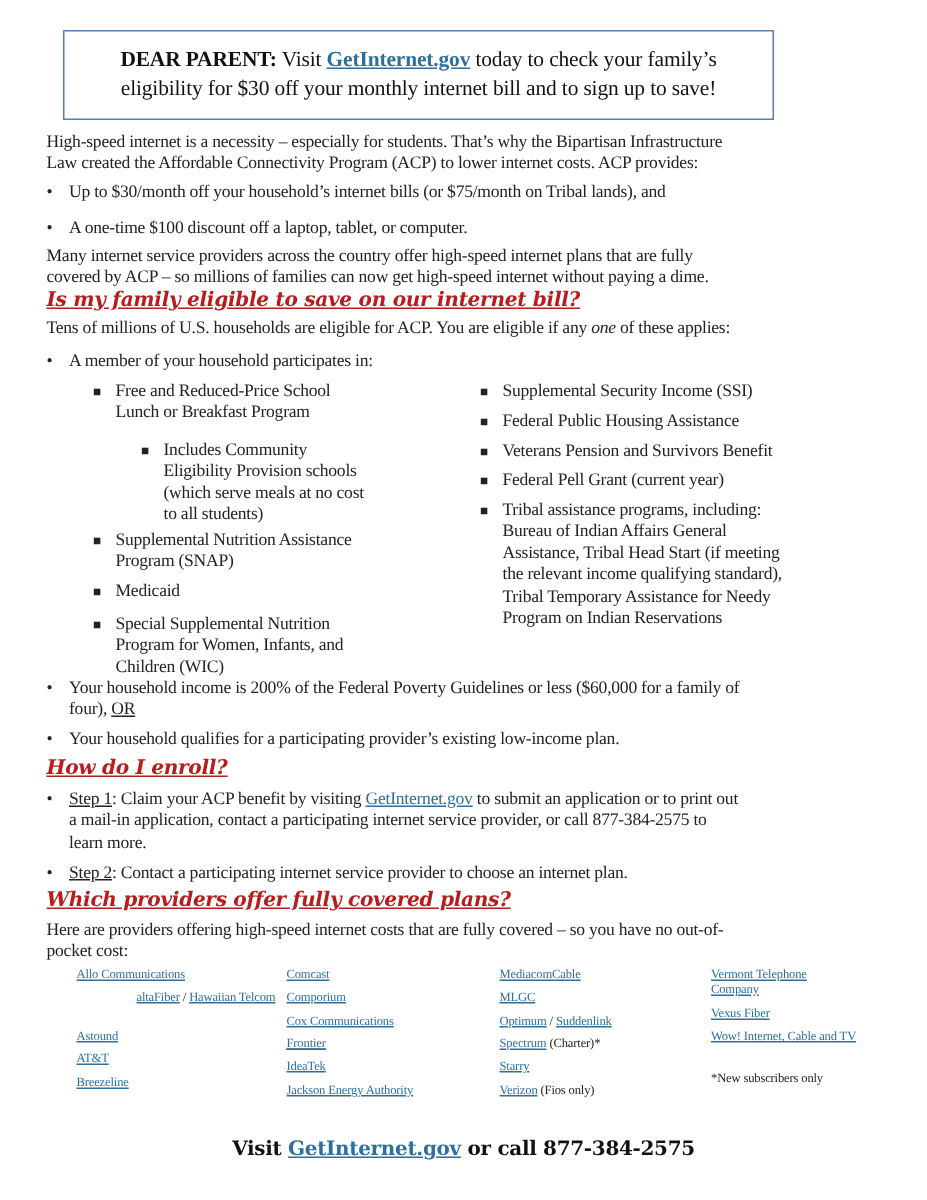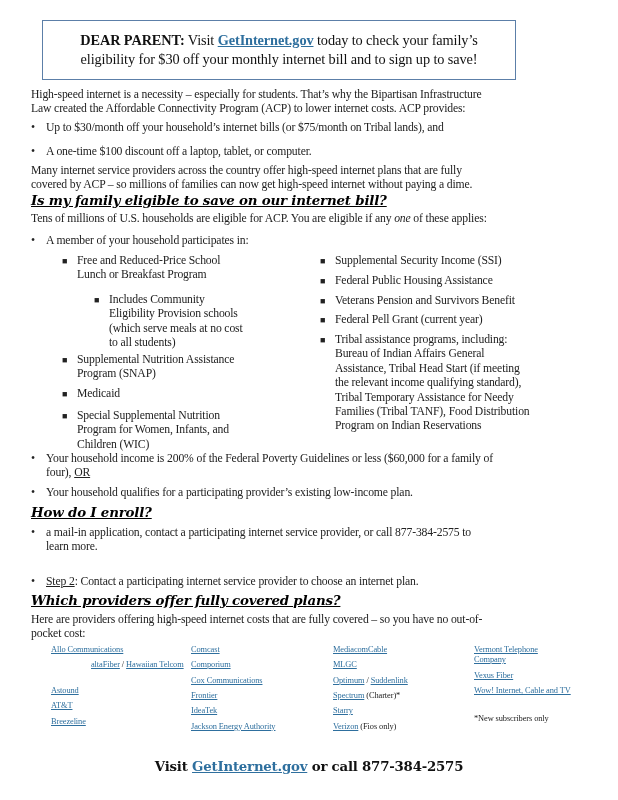--- a/index.html
+++ b/index.html
@@ -27,21 +27,21 @@
     letter-spacing: -0.15px;
   }
   .bullet-row { position: absolute; left: 31px; font-family: "Liberation Serif", serif;
     font-size: 11.7px; line-height: 14.4px; color: #222; width: 560px; letter-spacing: -0.15px; }
   .bullet-row .dot { position: absolute; left: 0; top: 0; }
   .bullet-row .txt { position: absolute; left: 15px; top: 0; width: 540px; }
 
   .heading {
     position: absolute; left: 31px; font-family: "DejaVu Serif", serif;
     font-weight: bold; font-style: italic; text-decoration: underline;
-    font-size: 13.4px; color: #000000; letter-spacing: -0.2px;
+    font-size: 13.4px; color: #b91c1c; letter-spacing: -0.2px;
   }
 
   .sub { position: absolute; font-family: "Liberation Serif", serif;
     font-size: 11.7px; line-height: 14.4px; color: #222; letter-spacing: -0.15px; }
   .sub .sq { position: absolute; left: 0; top: 0; font-size: 9px; }
   .sub .txt { position: absolute; left: 15px; top: 0; }
 
   .prov { position: absolute; font-family: "Liberation Serif", serif;
     font-size: 8.4px; line-height: 10px; color: #222; letter-spacing: -0.1px; }
   .prov a { color: #2e6f9e; }
@@ -139,41 +139,41 @@
     <span class="txt">Federal Pell Grant (current year)</span>
   </div>
   <div class="sub" style="left:320px; top:333px; width:270px;">
     <span class="sq">■</span>
     <span class="txt">
       <div>Tribal assistance programs, including:</div>
       <div>Bureau of Indian Affairs General</div>
       <div>Assistance, Tribal Head Start (if meeting</div>
       <div>the relevant income qualifying standard),</div>
       <div>Tribal Temporary Assistance for Needy</div>
-      <div>Families (Tribal TANF), Food Distribution</div>
       <div>Program on Indian Reservations</div>
     </span>
   </div>
 
   <div class="bullet-row" style="top:452px;">
     <span class="dot">•</span>
     <span class="txt">
       <div>Your household income is 200% of the Federal Poverty Guidelines or less ($60,000 for a family of</div>
       <div><span>four), </span><u>OR</u></div>
     </span>
   </div>
   <div class="bullet-row" style="top:486px;">
     <span class="dot">•</span>
     <span class="txt">Your household qualifies for a participating provider’s existing low-income plan.</span>
   </div>
 
   <div class="heading" style="top:504px;">How do I enroll?</div>
   <div class="bullet-row" style="top:526px;">
     <span class="dot">•</span>
     <span class="txt">
+      <div><u>Step 1</u><span>: Claim your ACP benefit by visiting </span><a>GetInternet.gov</a><span> to submit an application or to print out</span></div>
       <div>a mail-in application, contact a participating internet service provider, or call 877-384-2575 to</div>
       <div>learn more.</div>
     </span>
   </div>
   <div class="bullet-row" style="top:575px;">
     <span class="dot">•</span>
     <span class="txt"><u>Step 2</u><span>: Contact a participating internet service provider to choose an internet plan.</span></span>
   </div>
 
   <div class="heading" style="top:592px;">Which providers offer fully covered plans?</div>

